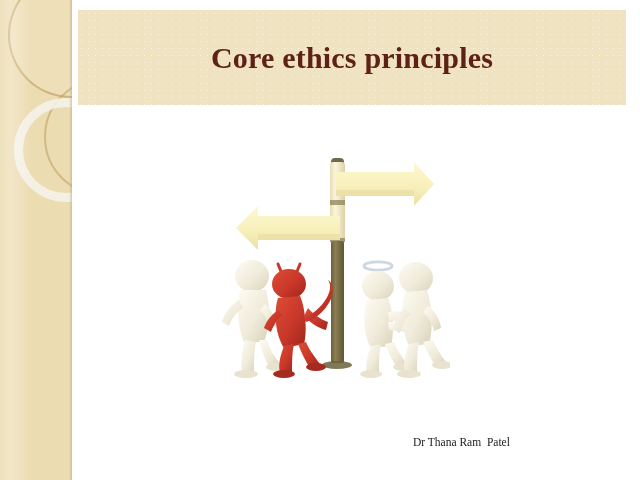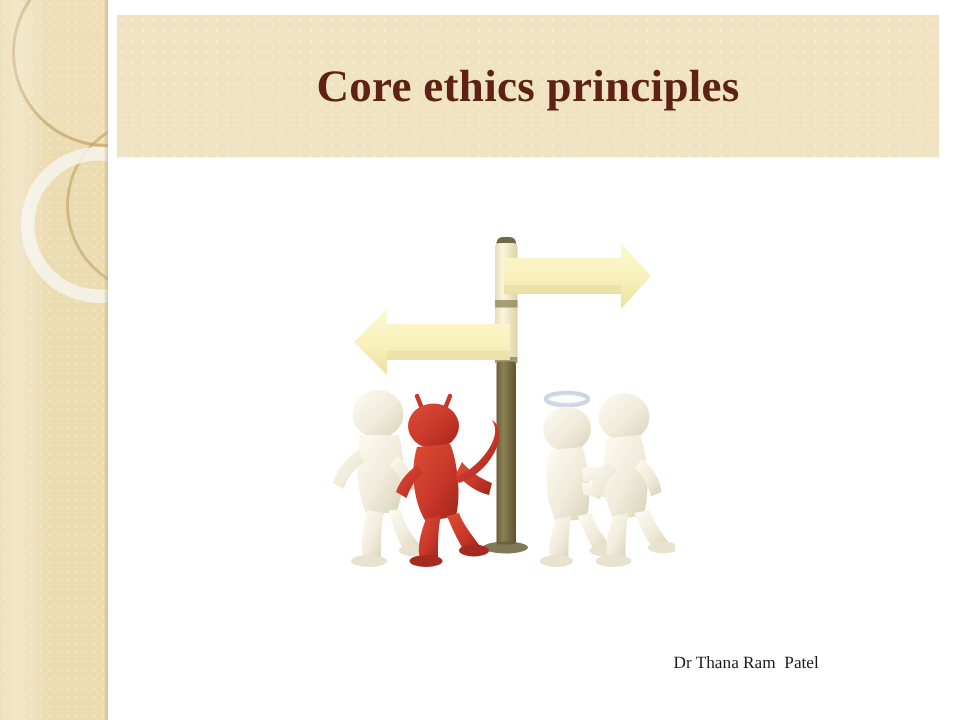--- a/index.html
+++ b/index.html
@@ -130,21 +130,21 @@
   
   #author-block {
     position: absolute;
     left: 413px; top: 406px;
     font-family: "Liberation Serif", serif;
     font-size: 11.5px;
     color: #1a1a1a;
     line-height: 14.6px;
     white-space: pre;
   }
-  #author-block div { white-space: pre; margin-left: 36px; }
+  #author-block div { white-space: pre; }
 </style>
 </head>
 <body>
 
 <div id="slide">
 
   <div id="sidebar">
     <div class="dots"></div>
     <div class="ring-gold"></div>
     <div class="ring-gold2"></div>

